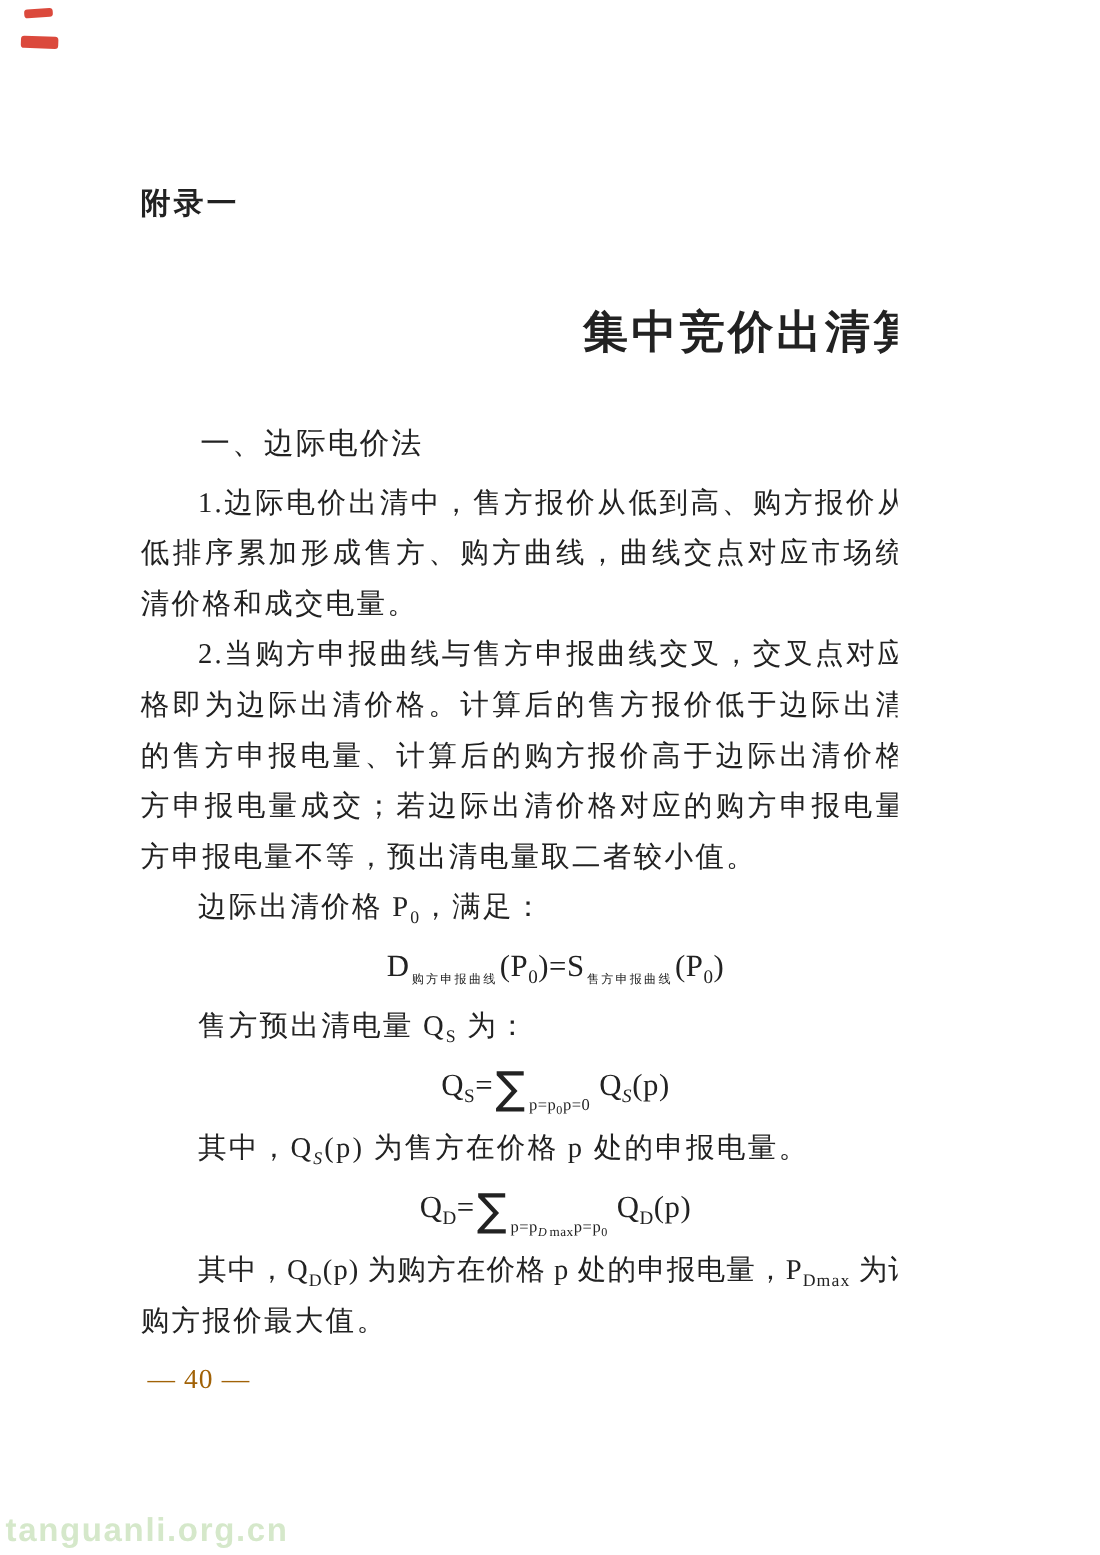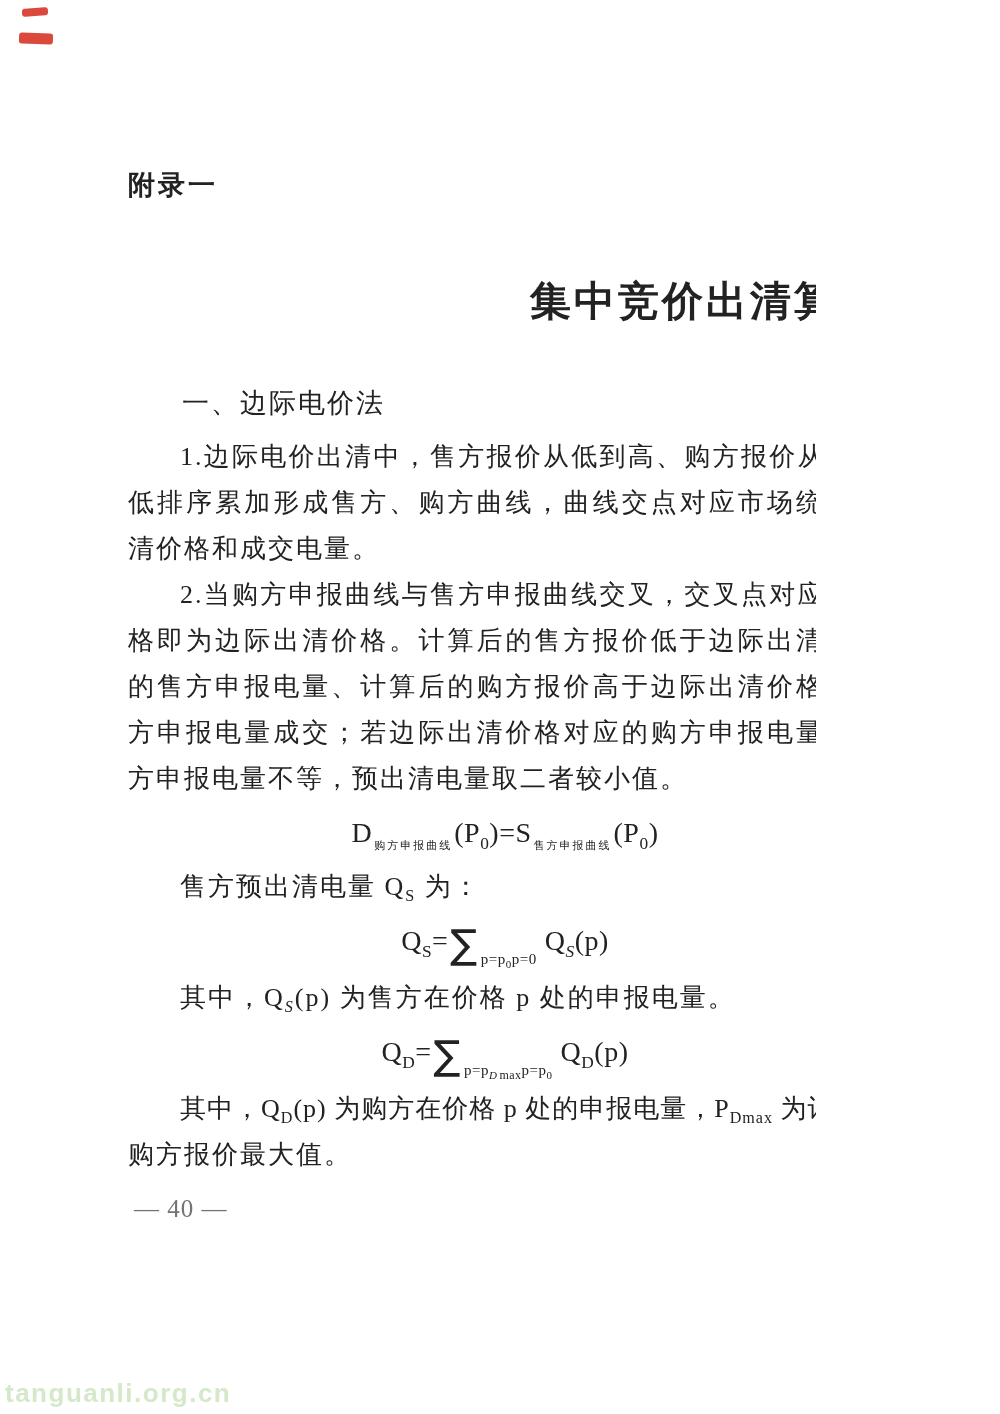--- a/index.html
+++ b/index.html
@@ -107,29 +107,29 @@
   .limits sub { font-size: 11px; }
   .lim-italic { font-style: italic; }
   .lim-rest { font-size: 12px; margin-left: 2px; }
   .italic-sub { font-style: italic; }
 
   .page-number {
     margin: 16px 0 0 6px;
     font-size: 25px;
     line-height: 30px;
     letter-spacing: 1px;
-    color: #737373;
+    color: #a16207;
   }
   .watermark {
     position: absolute;
     left: 5px;
     bottom: 5px;
     font-family: "Liberation Sans", "DejaVu Sans", sans-serif;
     font-weight: 700;
-    font-size: 26px;
+    font-size: 30px;
     letter-spacing: 1.5px;
     color: var(--c-watermark, #d5e8ca);
   }
 </style>
 </head>
 <body>
 
 <div class="page">
 
   <div class="pen-mark m1"></div>
@@ -140,20 +140,21 @@
     <p class="appendix">附录一</p>
 
     <h1 class="title">集中竞价出清算法</h1>
 
     <h2 class="section-heading">一、边际电价法</h2>
 
     <p class="body para first-para">1.边际电价出清中，售方报价从低到高、购方报价从高到低排序累加形成售方、购方曲线，曲线交点对应市场统一出清价格和成交电量。</p>
 
     <p class="body para">2.当购方申报曲线与售方申报曲线交叉，交叉点对应的价格即为边际出清价格。计算后的售方报价低于边际出清价格的售方申报电量、计算后的购方报价高于边际出清价格的购方申报电量成交；若边际出清价格对应的购方申报电量与售方申报电量不等，预出清电量取二者较小值。</p>
 
+    <p class="body line"><span>边际出清价格 P</span><sub>0</sub><span>，满足：</span></p>
 
     <div class="formula"><span>D</span><sub class="fsub-cn">购方申报曲线</sub><span>(P</span><sub>0</sub><span>)=S</span><sub class="fsub-cn">售方申报曲线</sub><span>(P</span><sub>0</sub><span>)</span></div>
 
     <p class="body line"><span>售方预出清电量 Q</span><sub>S</sub><span> 为：</span></p>
 
     <div class="formula"><span>Q</span><sub>S</sub><span>=</span><span class="sigma">∑</span><span class="limits">
           <span class="lim-top"><span>p=p</span><sub>0</sub></span>
           <span class="lim-bot">p=0</span>
         </span><span>Q</span><sub class="italic-sub">S</sub><span>(p)</span></div>
 

